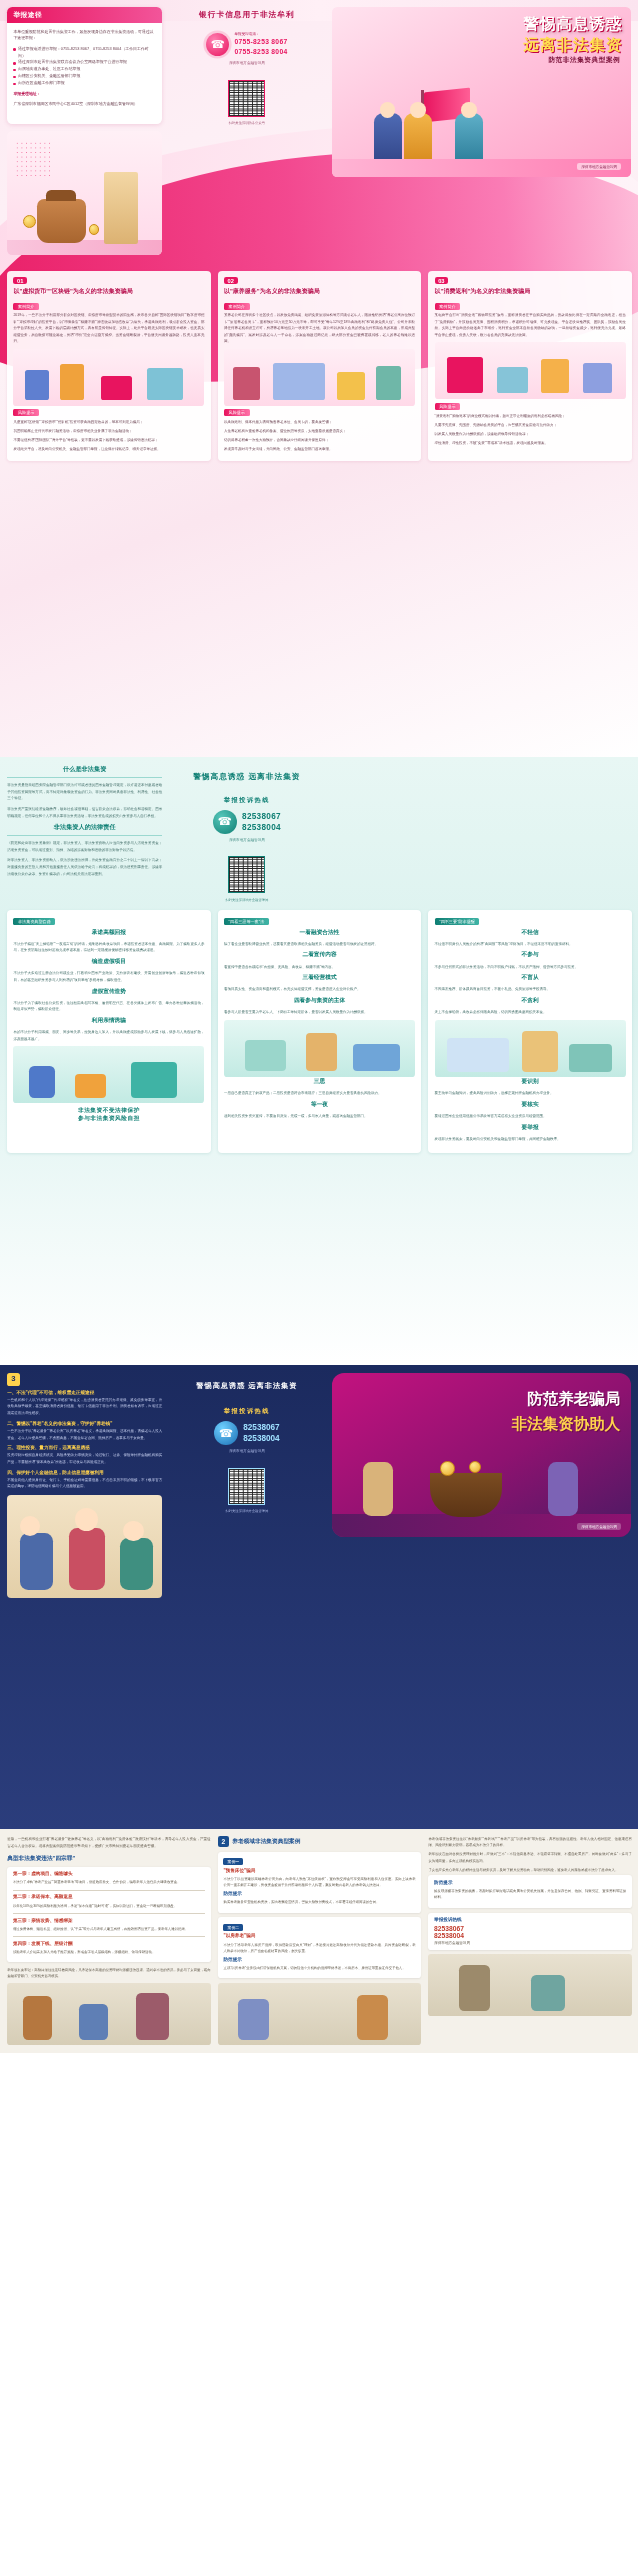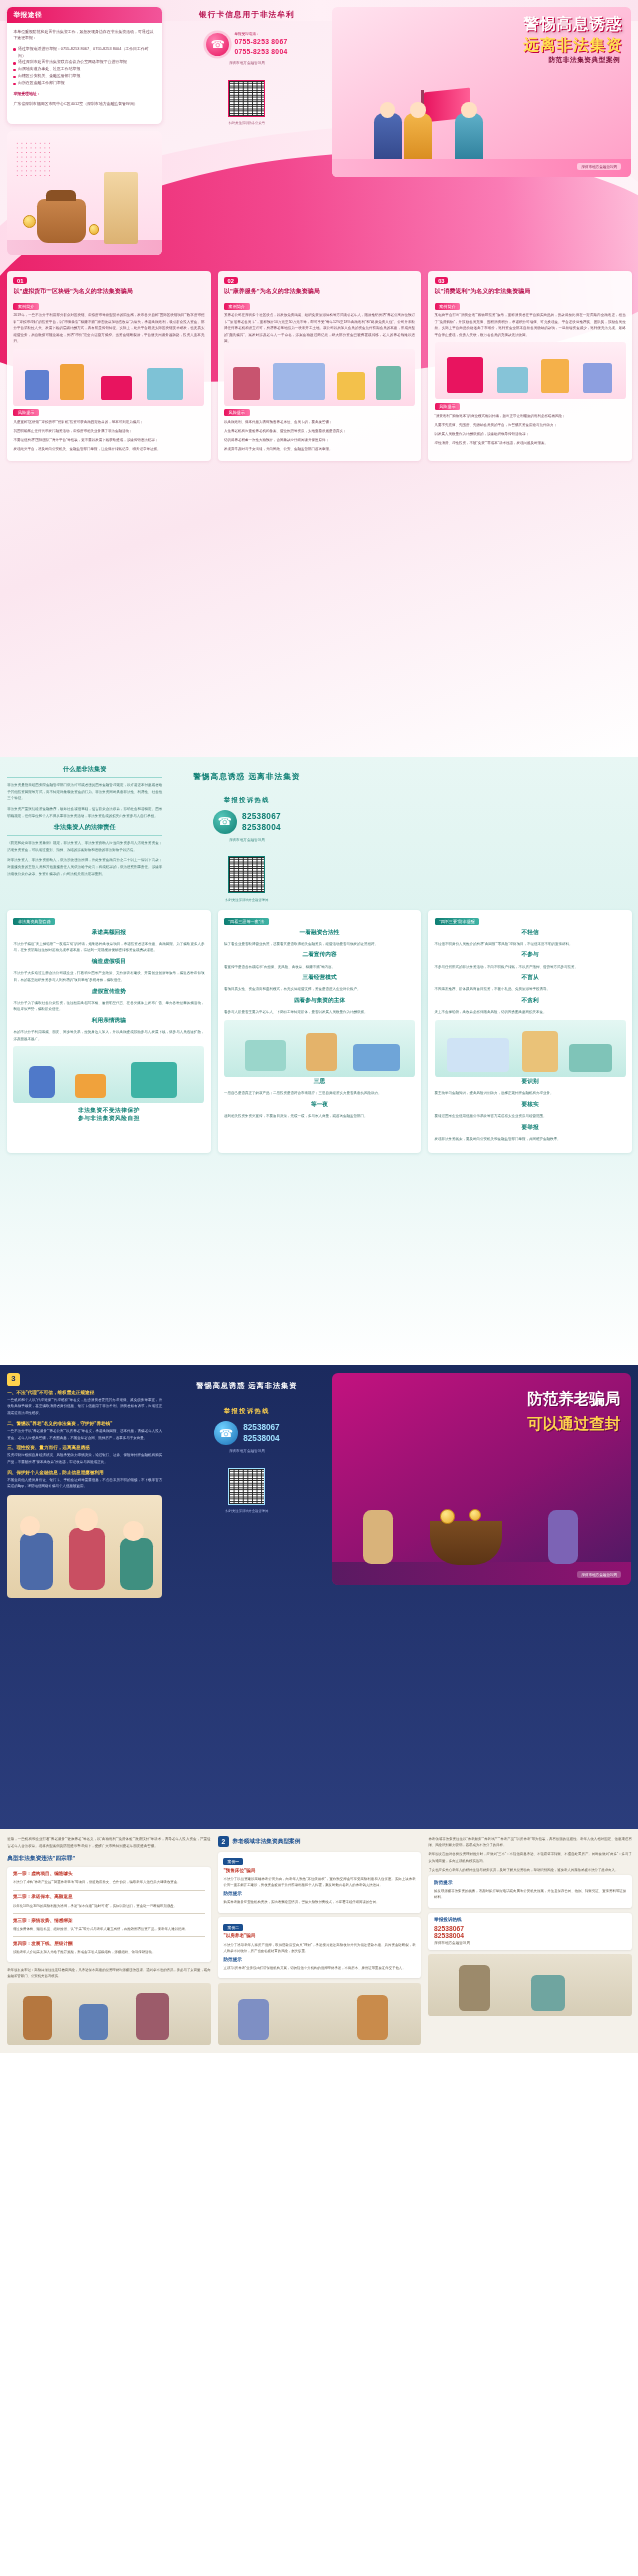--- a/index.html
+++ b/index.html
@@ -257,21 +257,21 @@
   .s3-tel-label { font-size:6.2px; font-weight:bold; color:#ffd24d; letter-spacing:1.5px; margin-bottom:5.2px; }
   .s3-tel-ico {
     width:24px;height:24px;border-radius:50%;
     background:radial-gradient(circle at 35% 30%,#6fd0ff,#1b6fb5);
     color:#fff; font-size:11.3px; display:flex;align-items:center;justify-content:center;
   }
   .s3-tel-no { font-size:8.2px; font-weight:bold; color:#9fe0ff; line-height:1.35; }
   .s3 .qr { border-color:#9fe0ff; background-color:#fff; }
   .s3-qr-cap { font-size:3.3px; color:#aebbe8; margin-top:2.1px; }
   .s3-right {
-    width:299px; height:212px; position:relative; border-radius:6px; overflow:hidden;
+    width:299px; height:164px; position:relative; border-radius:12px; overflow:hidden;
     background:linear-gradient(150deg,#c3127f 0%,#8e1270 55%,#4a1a63 100%);
     text-decoration:underline;
   }
   .s3-right .t1 { position:absolute; right:10.3px; top:15.5px; font-size:15.5px; font-weight:bold; color:#fff; text-shadow:1px 1px 0 #6a0b4c; }
   .s3-right .t2 { position:absolute; right:10.3px; top:41px; font-size:15.5px; font-weight:bold; color:#ffd24d; text-shadow:1px 1px 0 #6a0b4c; }
   .s3-right .badge { position:absolute; right:9.3px; bottom:7.2px; background:rgba(255,255,255,.25); padding:1.5px 4.1px; border-radius:2.1px; font-size:3.6px; color:#fff; }
   .s3-right .pot { position:absolute; left:98px; bottom:20.6px; width:72px;height:44px;background:linear-gradient(#7b4c21,#5b3415); border-radius:0 0 28px 28px; }
   .s3-right .ground { position:absolute; left:0;bottom:0;width:299px;height:23px;background:linear-gradient(90deg,#5a1a62,#8e1270); }
   .s3-art {
     height:103px; margin-top:5.2px; border-radius:4.1px; position:relative; overflow:hidden;
@@ -589,21 +589,21 @@
     </div>
 
     <div class="s3-right">
       <div class="ground"></div>
       <div class="pot"></div>
       <div class="coin" style="left:108px;bottom:61px;width:15.5px;height:15.5px"></div>
       <div class="coin" style="left:137px;bottom:64px;width:12.4px;height:12.4px"></div>
       <div style="position:absolute;left:31px;bottom:21.6px;width:30px;height:54px;background:#d9b37a;border-radius:8.2px"></div>
       <div style="position:absolute;left:216px;bottom:21.6px;width:30px;height:54px;background:#7c63b5;border-radius:8.2px"></div>
       <div class="t1">防范养老骗局</div>
-      <div class="t2">可以通过查封</div>
+      <div class="t2">非法集资协助人</div>
       <div class="badge">深圳市地方金融管理局</div>
     </div>
   </div>
 </div>
 
 <div class="page s4">
   <div class="s4row">
 
     <div class="s4-col">
       <p class="s4-lead">近期，一些机构和企业打着"养老服务""健康养老"等名义，以"高额返利""免费体验""政府扶持"等话术，诱导老年人投入资金，严重侵害老年人合法权益。现将典型案例及防范提示整理如下，提醒广大市民特别是老年朋友提高警惕。</p>

